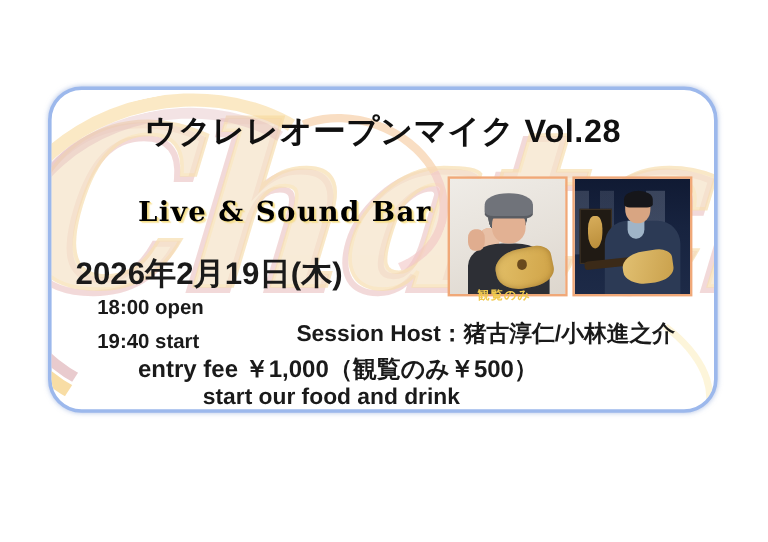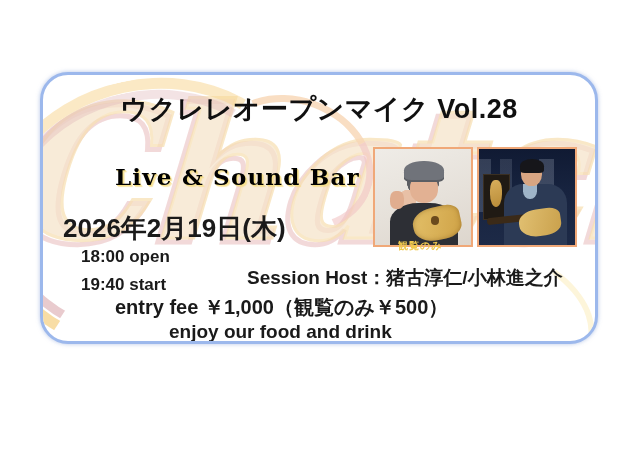--- a/index.html
+++ b/index.html
@@ -393,15 +393,15 @@
   </div>
 
   <div id="date-line">2026年2月19日(木)</div>
   <div id="time-open">18:00 open</div>
   <div id="time-start">19:40 start</div>
 
   <div id="host-furigana">観覧のみ</div>
   <div id="host-line">Session Host：猪古淳仁/小林進之介</div>
 
   <div id="fee-line">entry fee ￥1,000（観覧のみ￥500）</div>
-  <div id="drink-line">enjoy our food and drink</div>
+  <div id="drink-line">start our food and drink</div>
 
 </div>
 
 </body></html>

